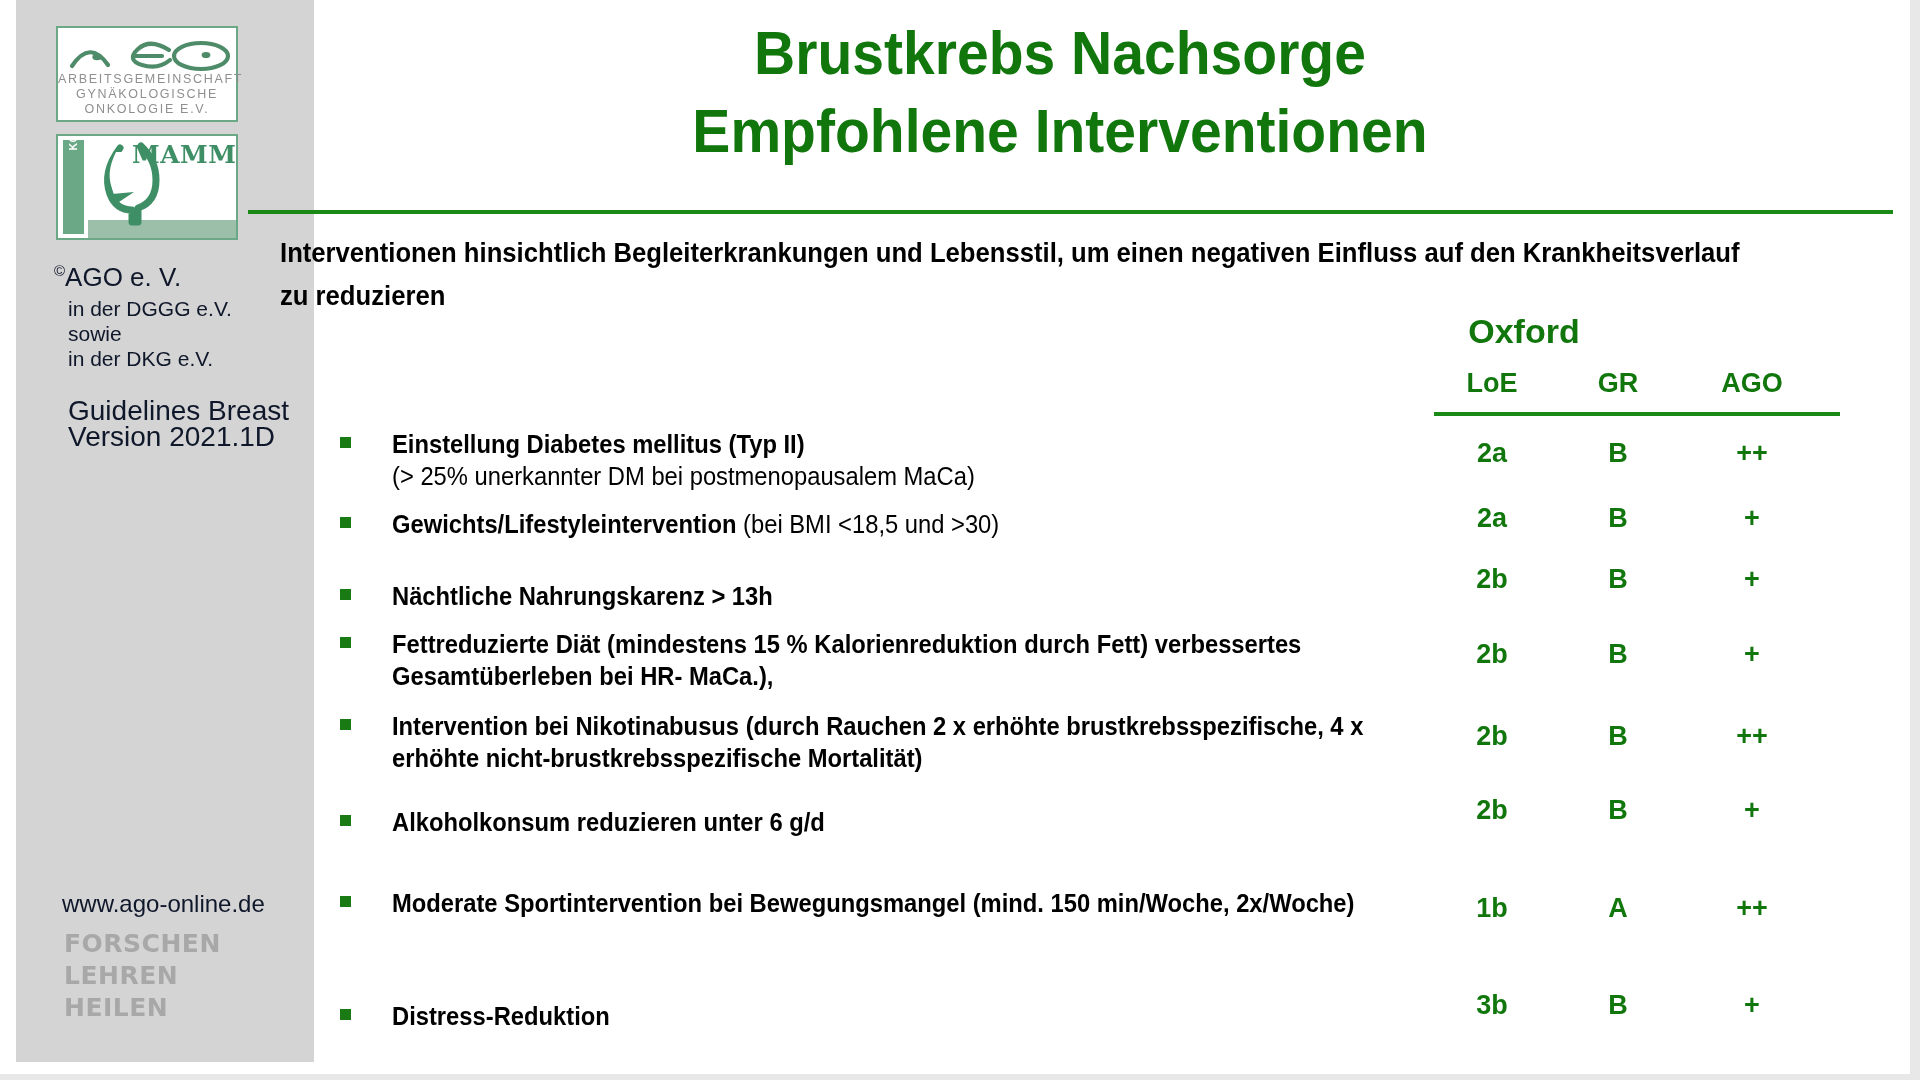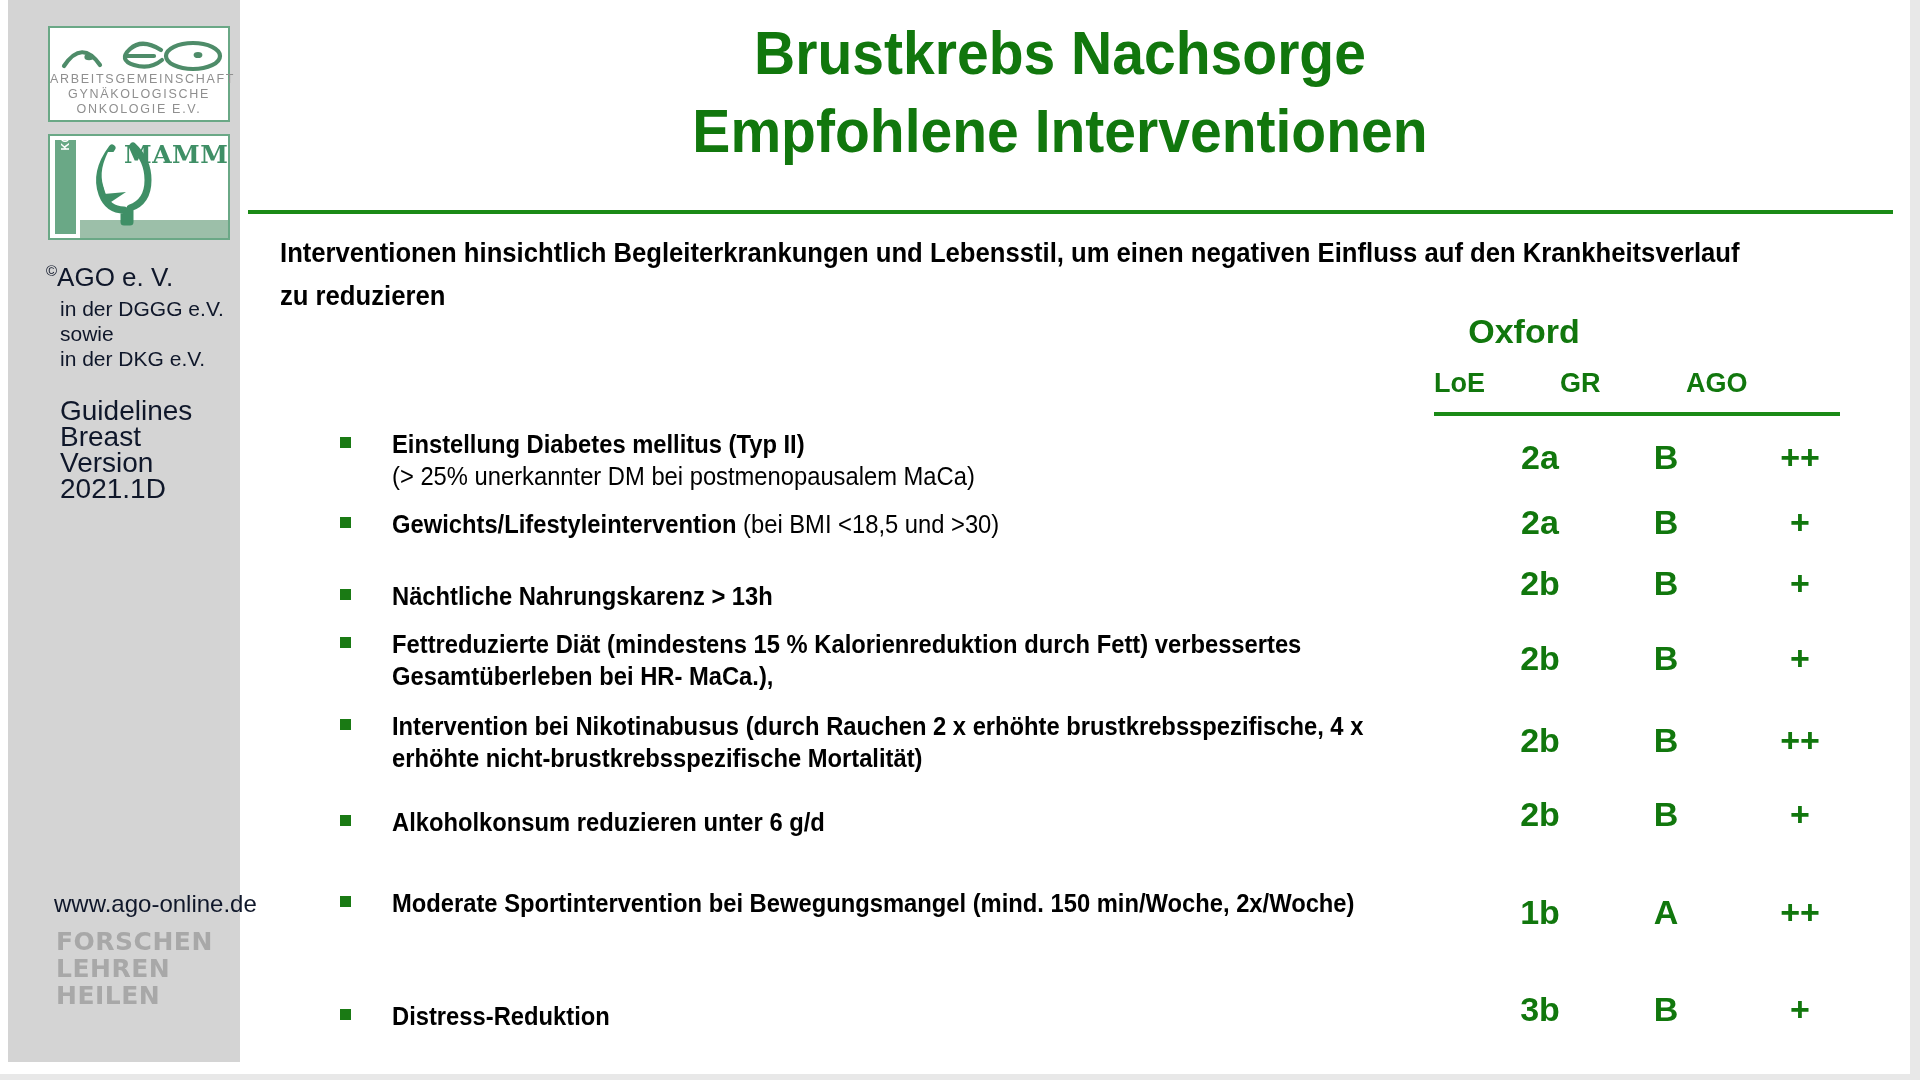--- a/index.html
+++ b/index.html
@@ -24,22 +24,22 @@
     background: #ffffff;
     box-sizing: border-box;
     border-right: 10px solid #e8e8e8;
     border-bottom: 6px solid #e8e8e8;
     overflow: hidden;
   }
 
   
   #sidebar {
     position: absolute;
-    left: 8px; top: 0;
-    width: 232px;
+    left: 16px; top: 0;
+    width: 298px;
     height: 1062px;
     background: #d4d4d4;
   }
 
   .logo-box {
     position: absolute;
     background: #ffffff;
     border: 2px solid #6aa886;
     box-sizing: border-box;
   }
@@ -85,21 +85,21 @@
   #mamma-glyph { position: absolute; left: 28px; top: 2px; width: 96px; height: 88px; }
 
   .side-text { position: absolute; color: #0f172a; font-family: "Liberation Sans", sans-serif; }
   #copyline { left: 38px; top: 262px; font-size: 26px; white-space: nowrap; }
   #copyline sup { font-size: 15px; vertical-align: super; }
   #affil { left: 52px; top: 296px; font-size: 21px; line-height: 25px; }
   #guidelines { left: 52px; top: 398px; font-size: 28px; line-height: 26px; }
   #weburl { left: 36px; top: 890px; font-size: 24px; white-space: nowrap; margin-left: 10px; }
   #motto {
     left: 48px; top: 928px;
-    font-size: 25px; font-weight: bold; line-height: 27px;
+    font-size: 25px; font-weight: bold; line-height: 32px;
     color: #a8a8a8;
     font-family: "DejaVu Sans", sans-serif;
     letter-spacing: 0.5px;
   }
 
   
   #title {
     position: absolute;
     left: 250px; top: 14px;
     width: 1620px;
@@ -139,20 +139,21 @@
     color: #11770d;
     font-size: 34px;
     font-weight: bold;
   }
   .col-head {
     position: absolute;
     top: 368px;
     color: #11770d;
     font-size: 27px;
     font-weight: bold;
+    text-align: center;
   }
   #head-loe { left: 1434px; width: 116px; }
   #head-gr  { left: 1560px; width: 116px; }
   #head-ago { left: 1686px; width: 132px; }
 
   #head-rule {
     position: absolute;
     left: 1434px; top: 412px;
     width: 406px; height: 4px;
     background: #1a8a16;
@@ -181,25 +182,25 @@
     font-weight: bold;
     transform: scaleX(0.95);
     transform-origin: left top;
   }
   .bullet .btext .reg { font-weight: normal; }
   .bullet.loose .btext { line-height: 55px; }
 
   
   .rrow {
     position: absolute;
-    left: 1482px;
+    left: 1434px;
     width: 406px;
     height: 34px;
     color: #11770d;
-    font-size: 34px;
+    font-size: 27px;
     font-weight: bold;
   }
   .rrow .c {
     position: absolute;
     top: 0;
     text-align: center;
   }
   .rrow .c1 { left: 0;   width: 116px; }
   .rrow .c2 { left: 126px; width: 116px; }
   .rrow .c3 { left: 252px; width: 132px; }

